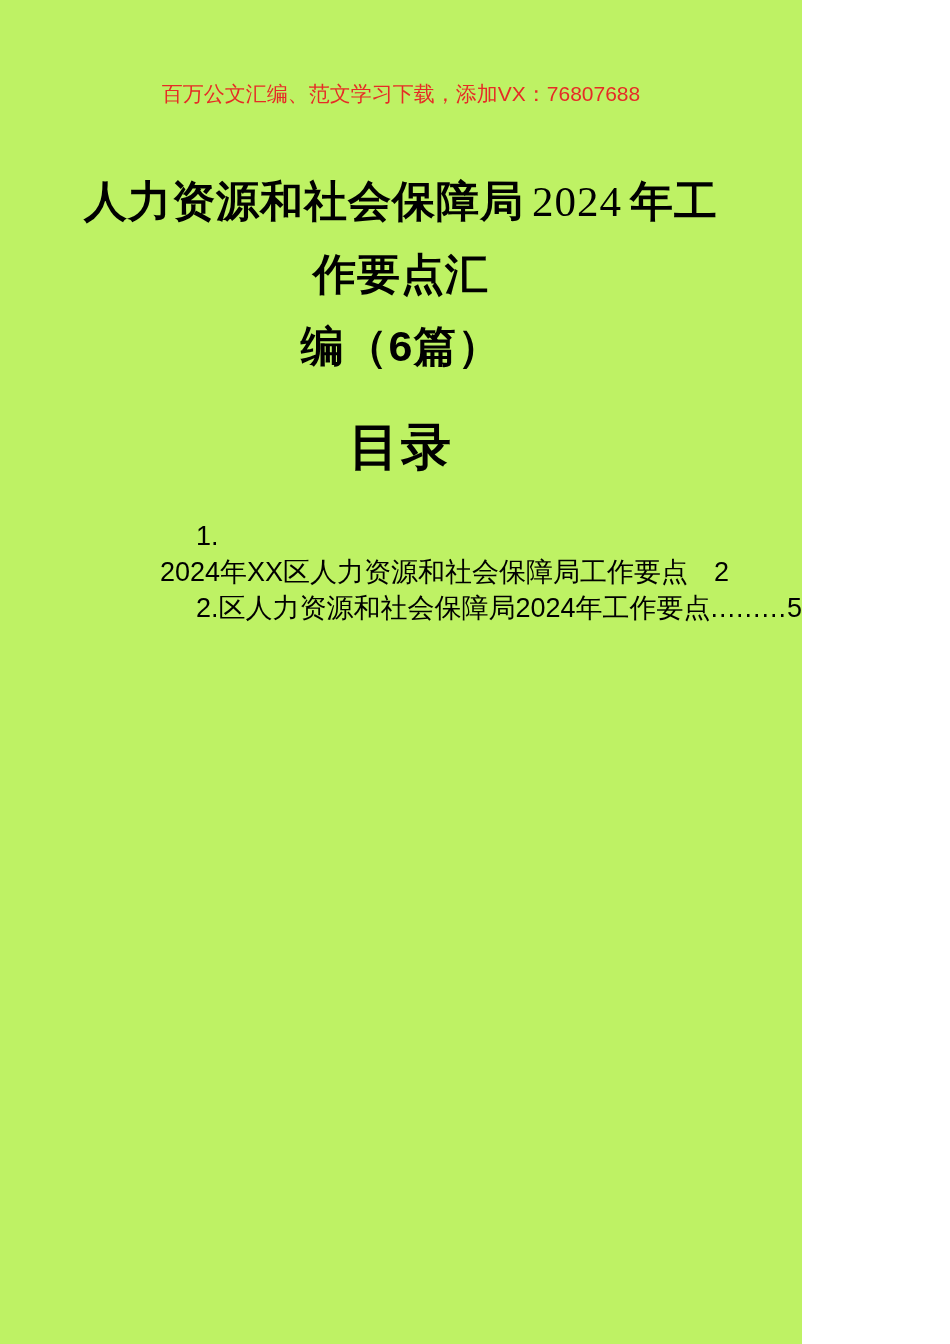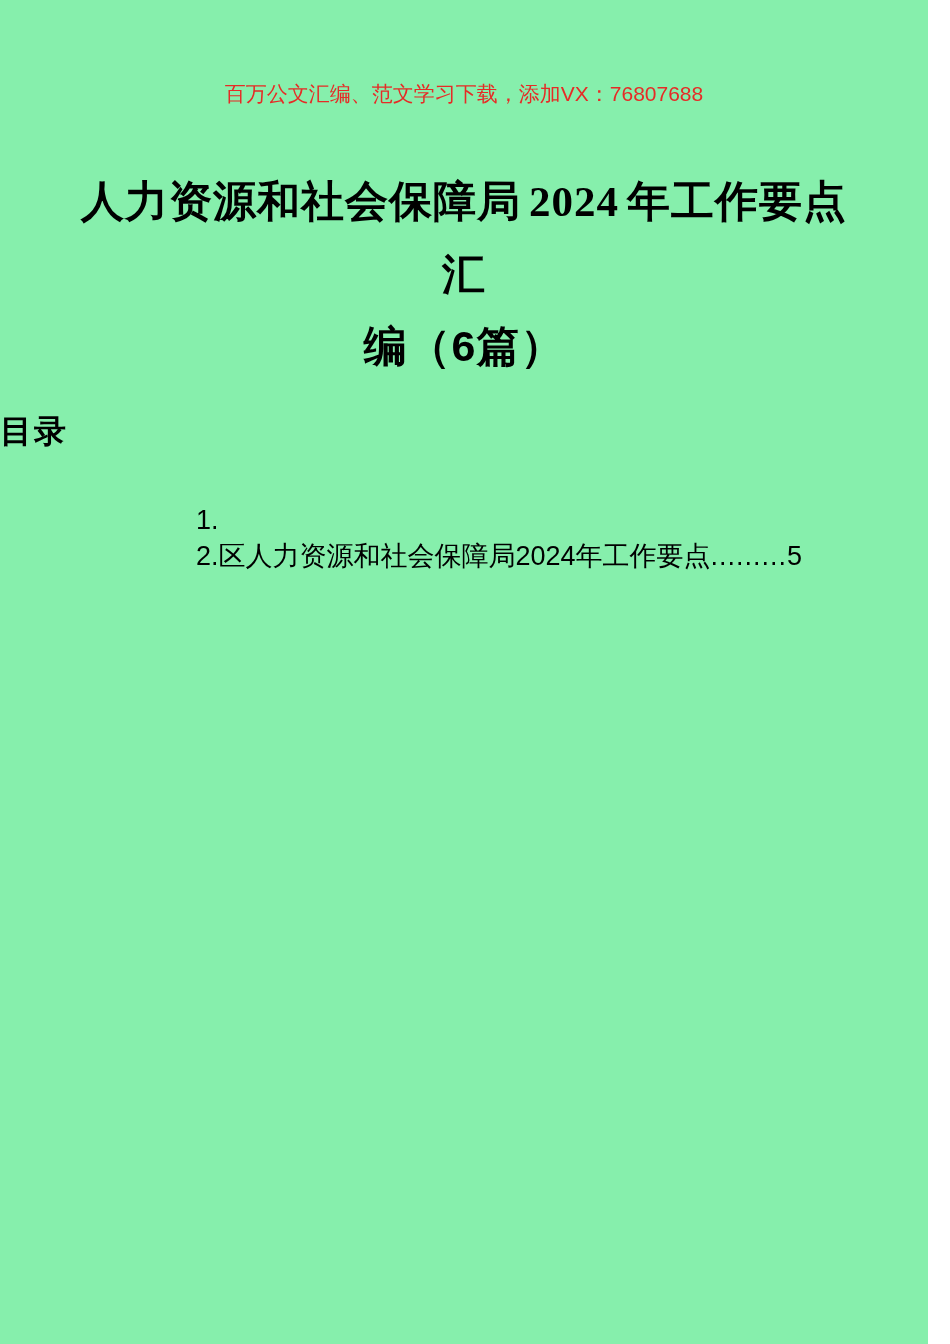--- a/index.html
+++ b/index.html
@@ -9,50 +9,50 @@
   }
   body {
     width: 950px;
     height: 1344px;
     font-family: "Liberation Sans", sans-serif;
     color: #000000;
     overflow: hidden;
   }
   .page {
     position: relative;
-    width: 928px;
+    width: 802px;
     height: 1344px;
-    background: #86efac;
+    background: #bef264;
   }
   .promo-header {
     margin: 0;
     padding-top: 80px;
     text-align: center;
     font-size: 21px;
     line-height: 27px;
     color: #e62b26;
     font-weight: normal;
   }
   .doc-title {
     margin: 58px 70px 0 70px;
     text-align: center;
     font-size: 43px;
     line-height: 72px;
     font-weight: bold;
     letter-spacing: 1px;
   }
   .doc-title .title-year {
     font-family: "Liberation Serif", serif;
-    font-weight: bold;
+    font-weight: normal;
     padding: 0 8px;
   }
   .toc-heading {
-    margin-top: 28px;
-    text-align: left;
-    font-size: 32px;
+    margin-top: 44px;
+    text-align: center;
+    font-size: 50px;
     line-height: 42px;
     font-weight: bold;
     letter-spacing: 2px;
   }
   .toc {
     margin: 50px 120px 0 160px;
     font-size: 27px;
     line-height: 36px;
   }
   .toc-row {
@@ -80,20 +80,21 @@
     <div><span>人力资源和社会保障局</span><span class="title-year">2024</span><span>年工作要点汇</span></div>
     <div>编（6篇）</div>
   </div>
 
   <div class="toc-heading">目录</div>
 
   <div class="toc">
 
     <div class="toc-row toc-indent">1.</div>
 
+    <div class="toc-row"><span>2024年XX区人力资源和社会保障局工作要点</span><span class="tab-gap"></span><span>2</span></div>
 
     <div class="toc-row toc-indent"><span>2.区人力资源和社会保障局2024年工作要点</span><span class="dots">.........</span><span>5</span></div>
 
 
 
 
 
   </div>
 
 </div>

